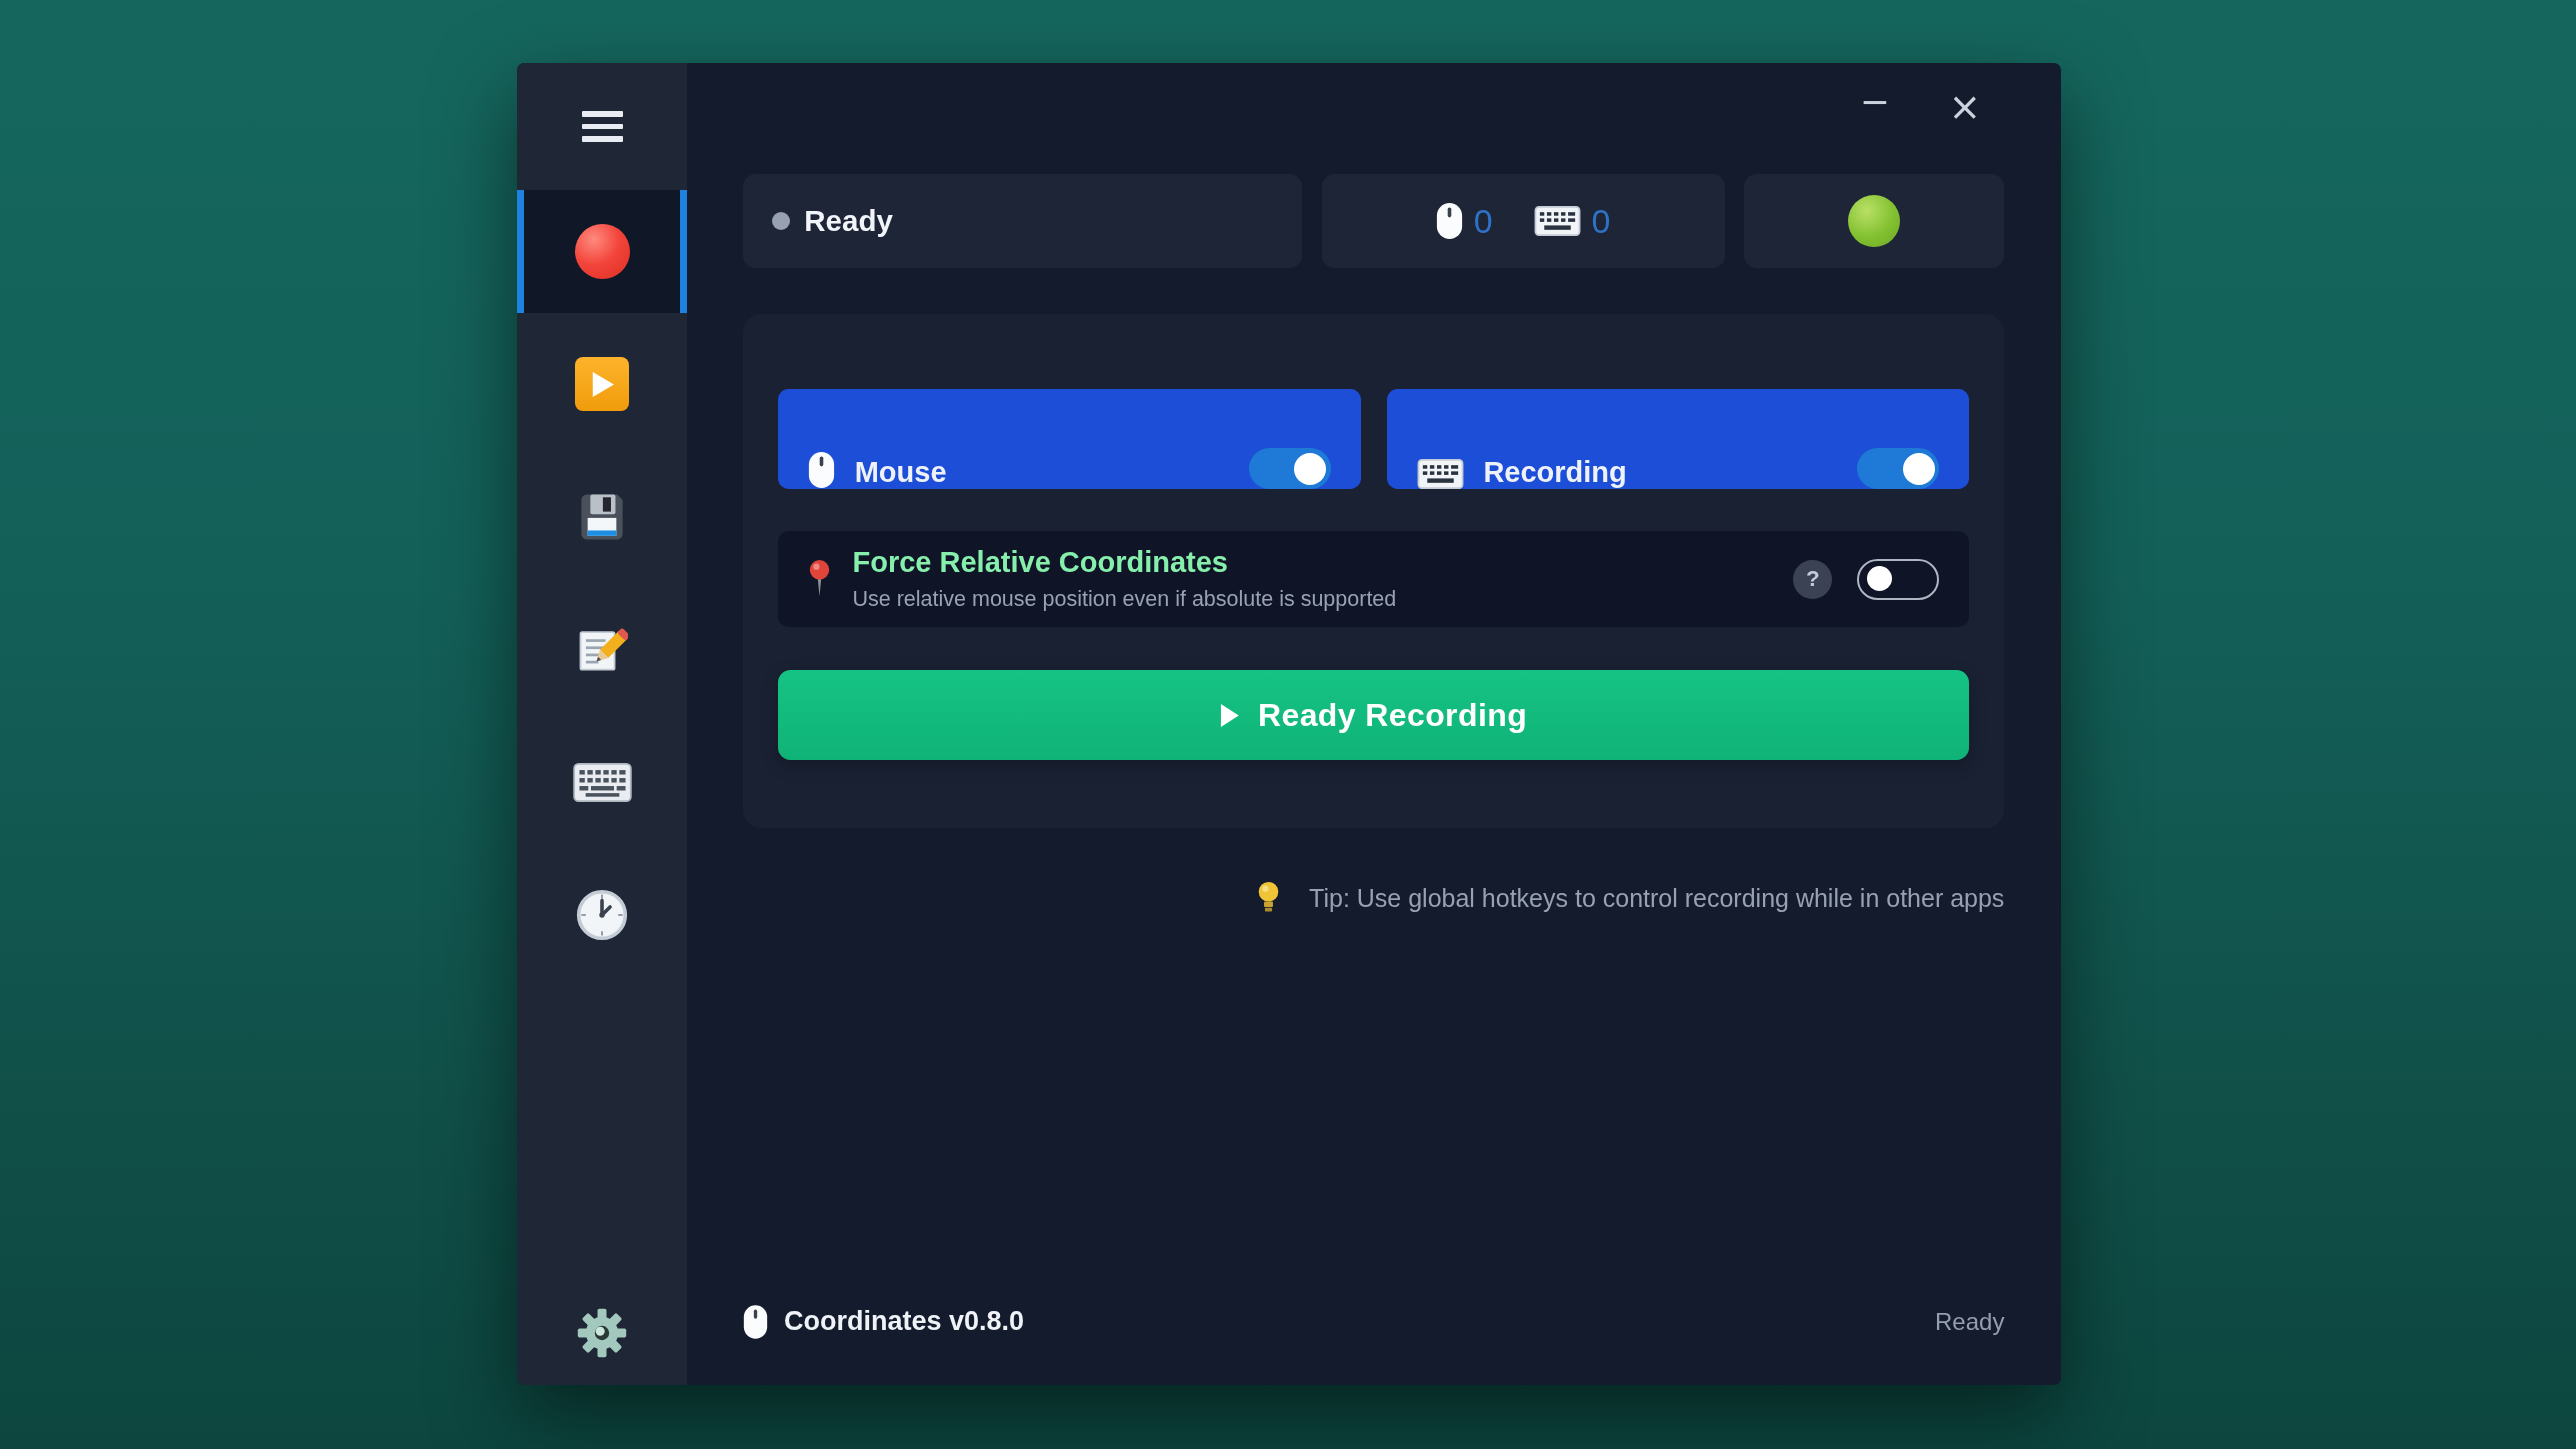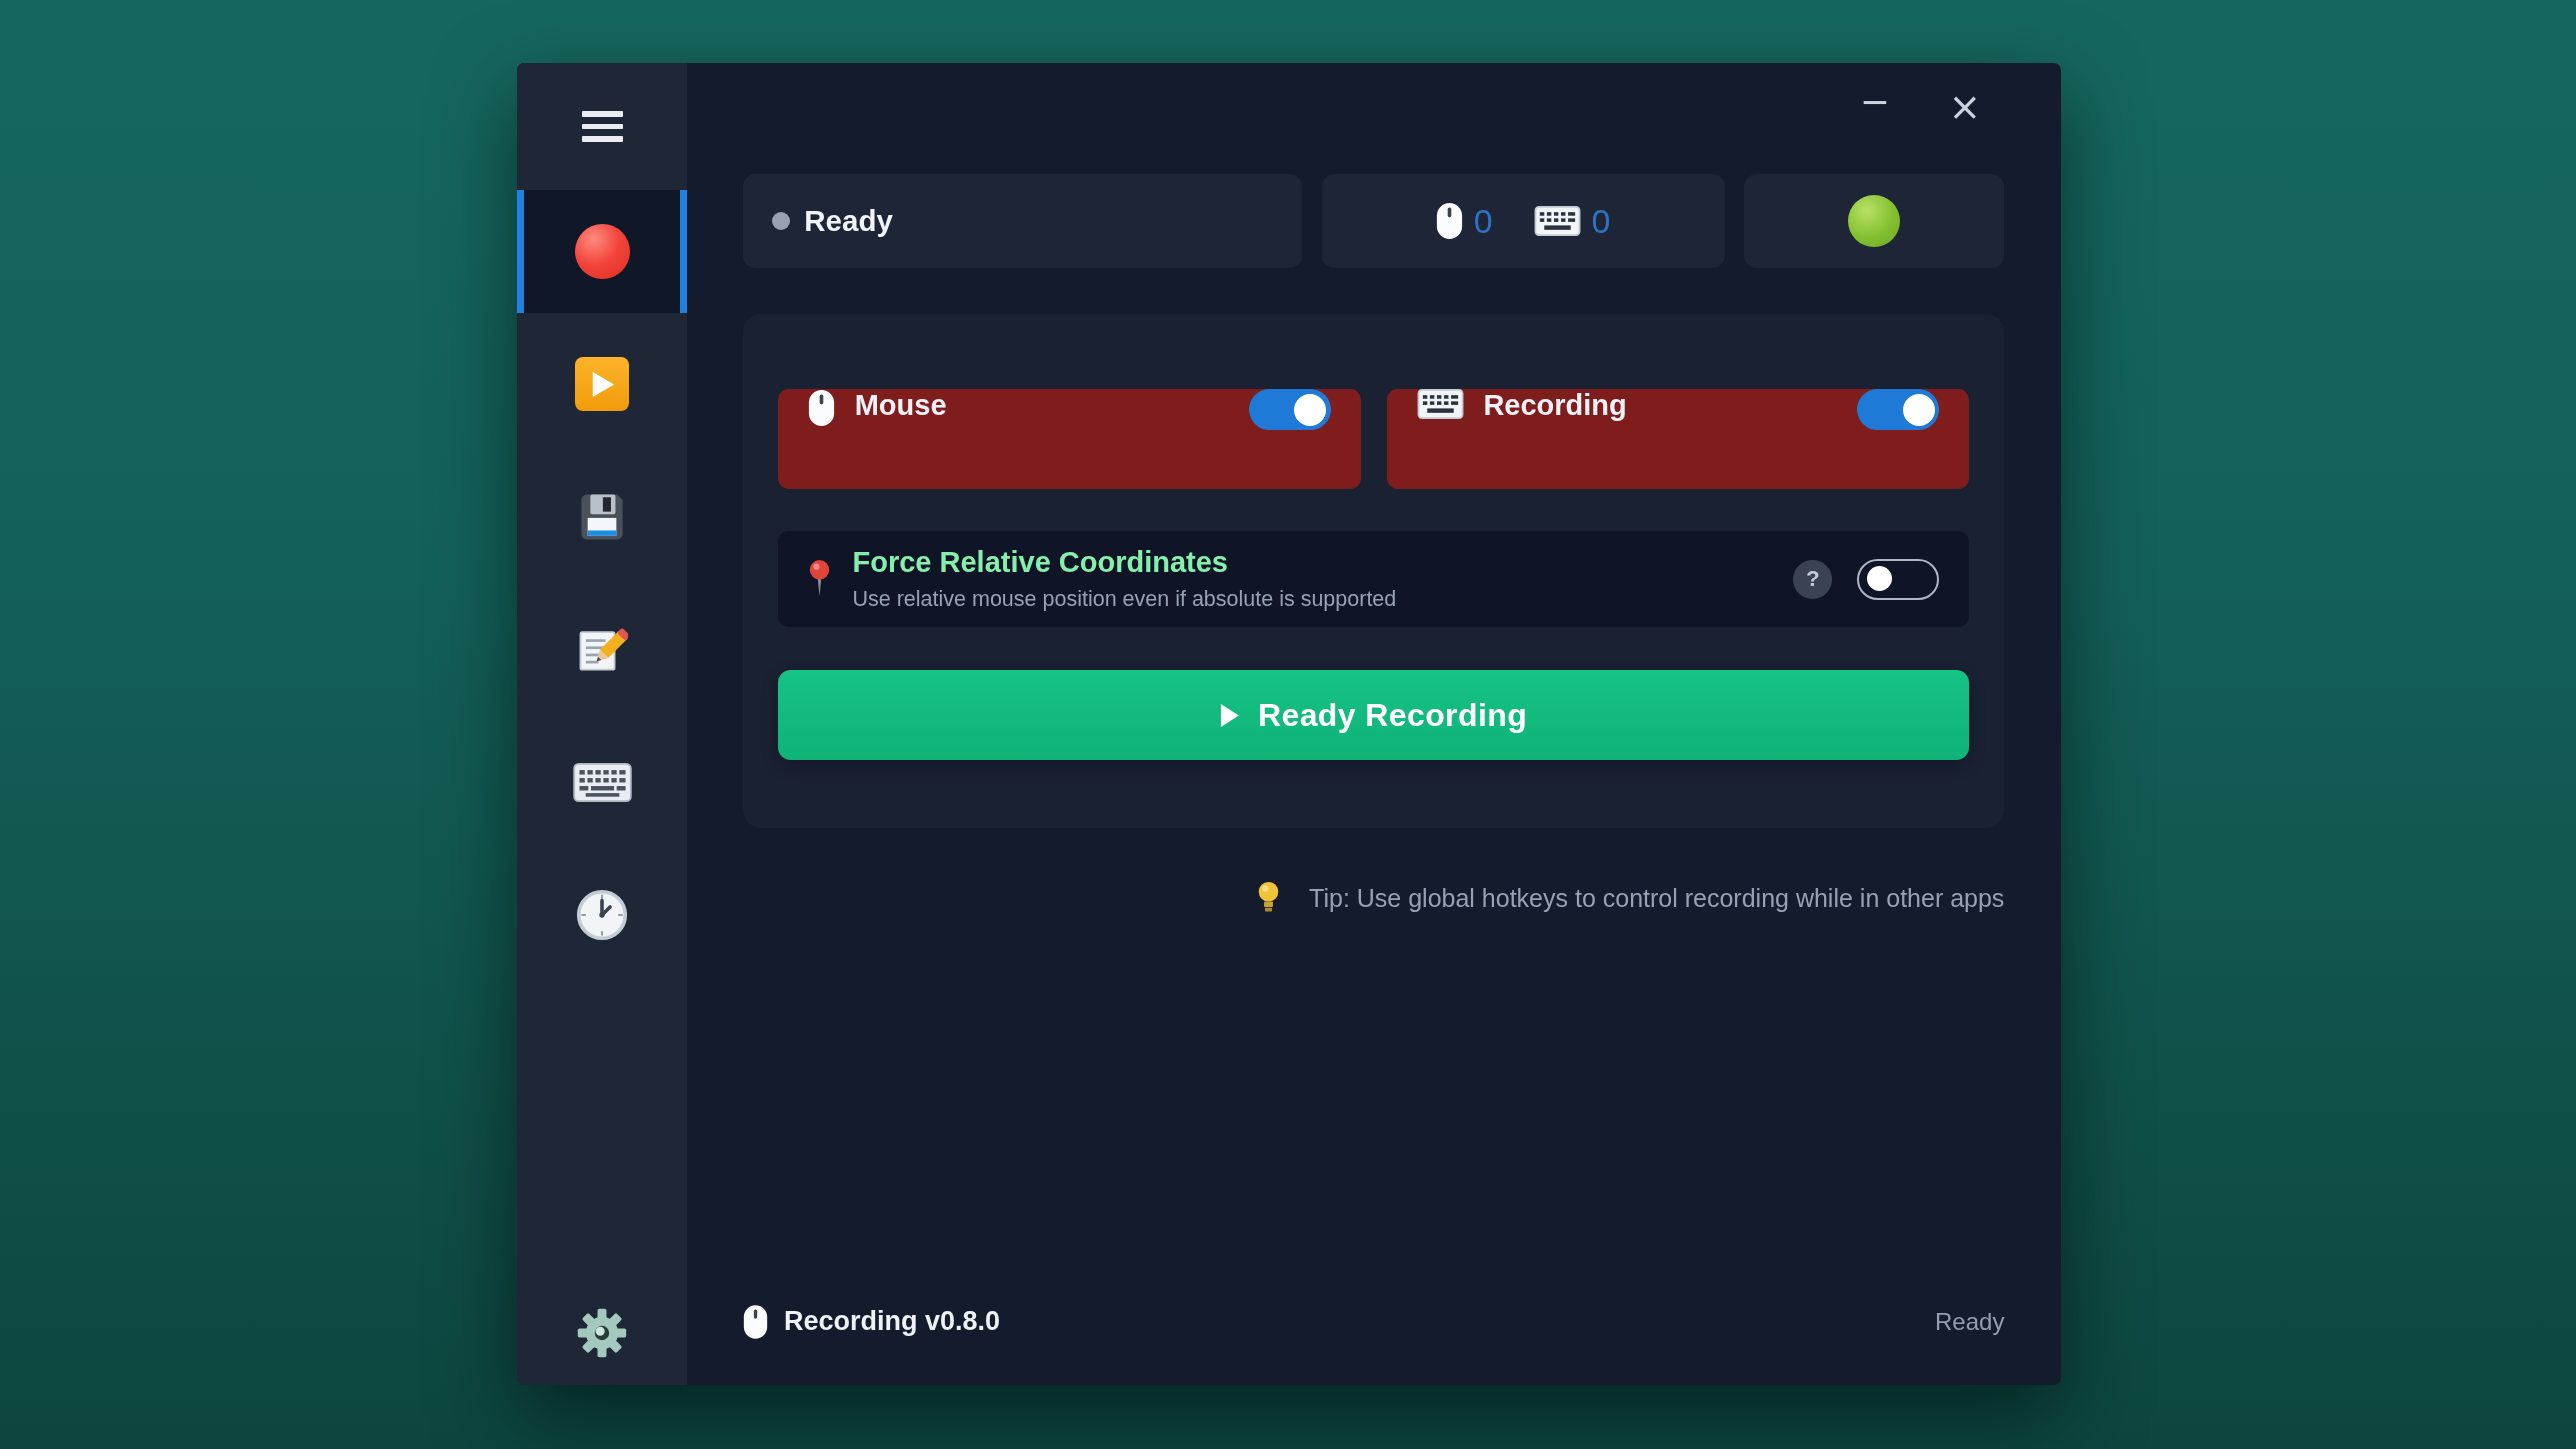--- a/index.html
+++ b/index.html
@@ -89,22 +89,22 @@
   .events-gap { width:19.7px; }
 
   
   .panel {
     margin-top:46px; background:#1A2133; border-radius:18px;
     padding:34px 35px 36px 35px; height:514px;
   }
   .panel-title { font-size:23px; font-weight:bold; letter-spacing:2.2px; color:#9AA4B8; }
   .toggles-row { display:flex; gap:26px; margin-top:41px; }
   .toggle-card {
-    flex:1; height:100px; background:#7f1d1d; border-radius:10.7px;
-    display:flex; align-items:flex-start; padding:0 30px; gap:19.7px;
+    flex:1; height:100px; background:#1d4ed8; border-radius:10.7px;
+    display:flex; align-items:flex-end; padding:0 30px; gap:19.7px;
   }
   .toggle-label { font-size:29px; font-weight:bold; color:#EEF2F8; flex:1; }
 
   .switch { position:relative; width:82px; height:41px; border-radius:20.6px; cursor:pointer; flex:0 0 auto; }
   .switch.on { background:#1E7AD6; }
   .switch.on .knob {
     position:absolute; right:4.5px; top:4.5px; width:32px; height:32px; border-radius:50%; background:#FFFFFF;
   }
   .switch.off { border:2.7px solid #AEB6C4; background:transparent; }
   .switch.off .knob {
@@ -402,21 +402,21 @@
         <span class="tip-text">Tip: Use global hotkeys to control recording while in other apps</span>
       </div>
 
       <div class="footer">
         <span class="icon">
           <svg width="25" height="36" viewBox="0 0 30 42">
             <rect x="1" y="1" width="28" height="40" rx="14" fill="#FAFCFE"></rect>
             <rect x="13" y="6" width="4" height="11" rx="2" fill="#3A424E"></rect>
           </svg>
         </span>
-        <span class="footer-app">Recording v0.8.0</span>
+        <span class="footer-app">Coordinates v0.8.0</span>
         <span class="footer-spacer"></span>
         <span class="footer-status">Ready</span>
       </div>
 
     </div>
   </div>
 </div>
 
 
 </body></html>

